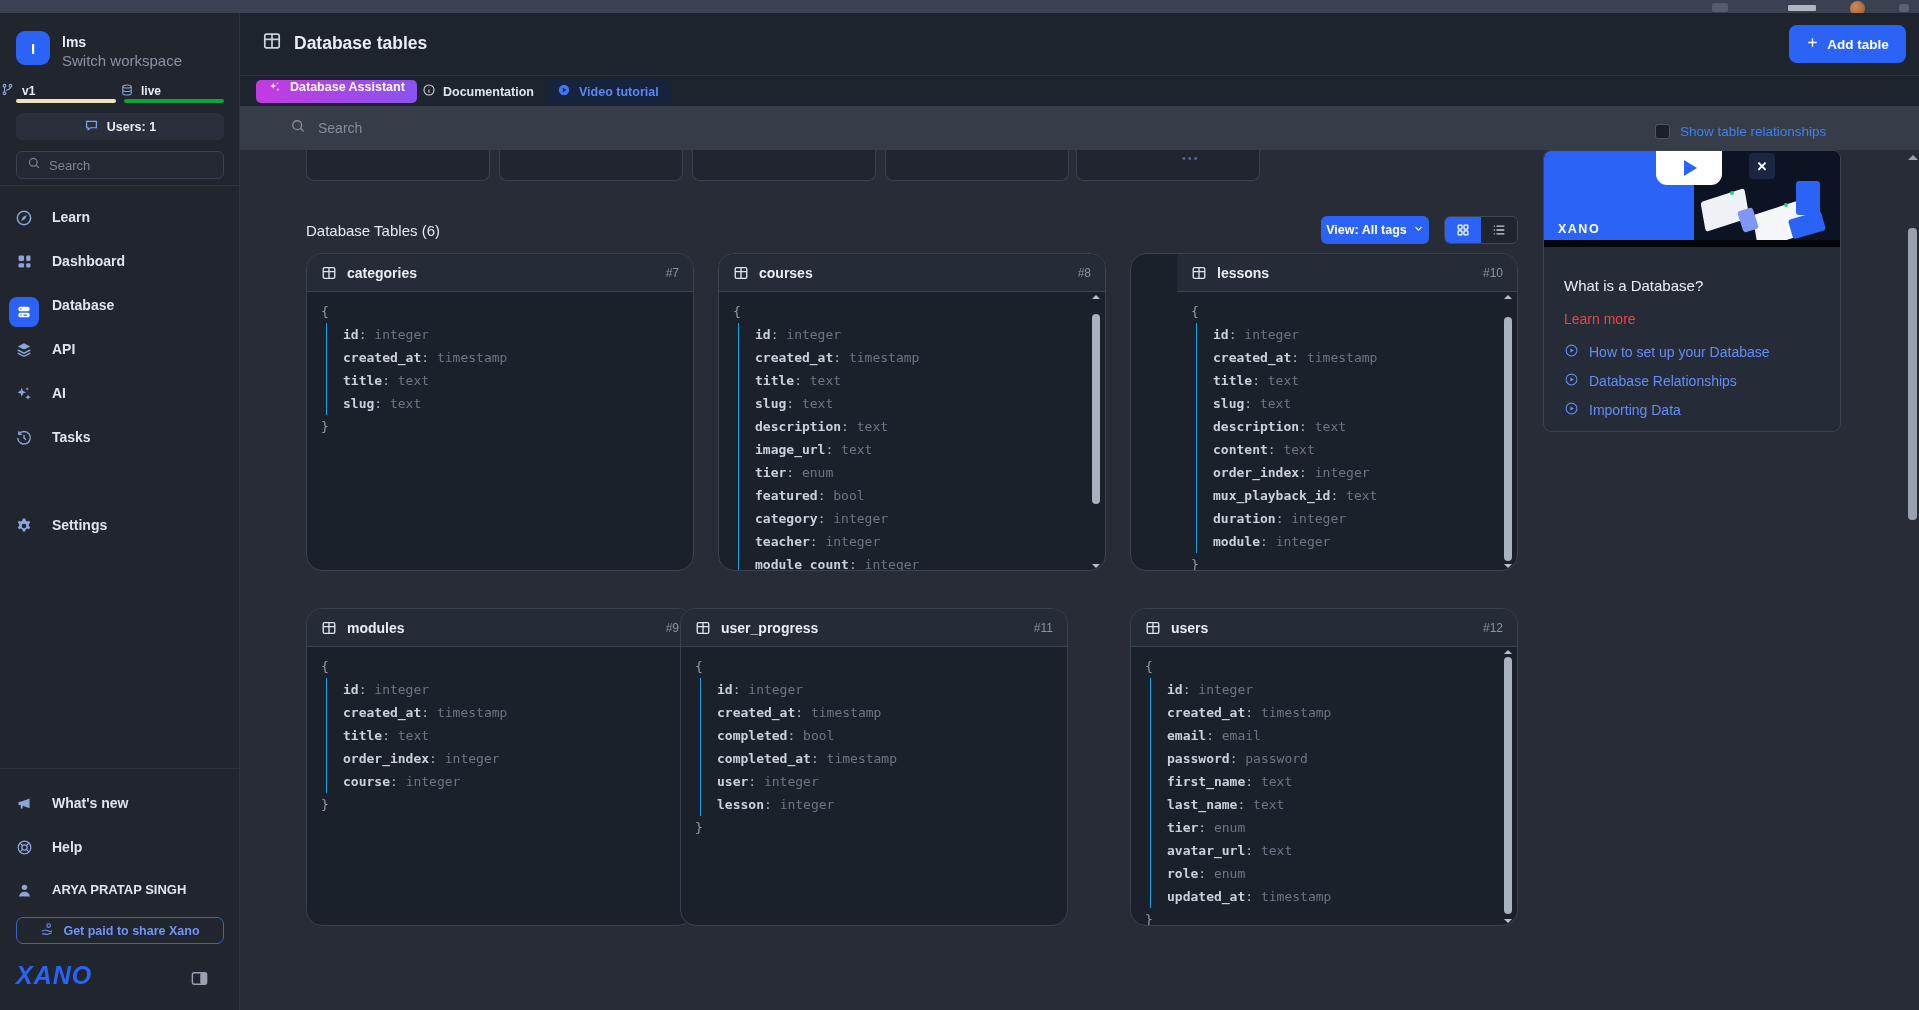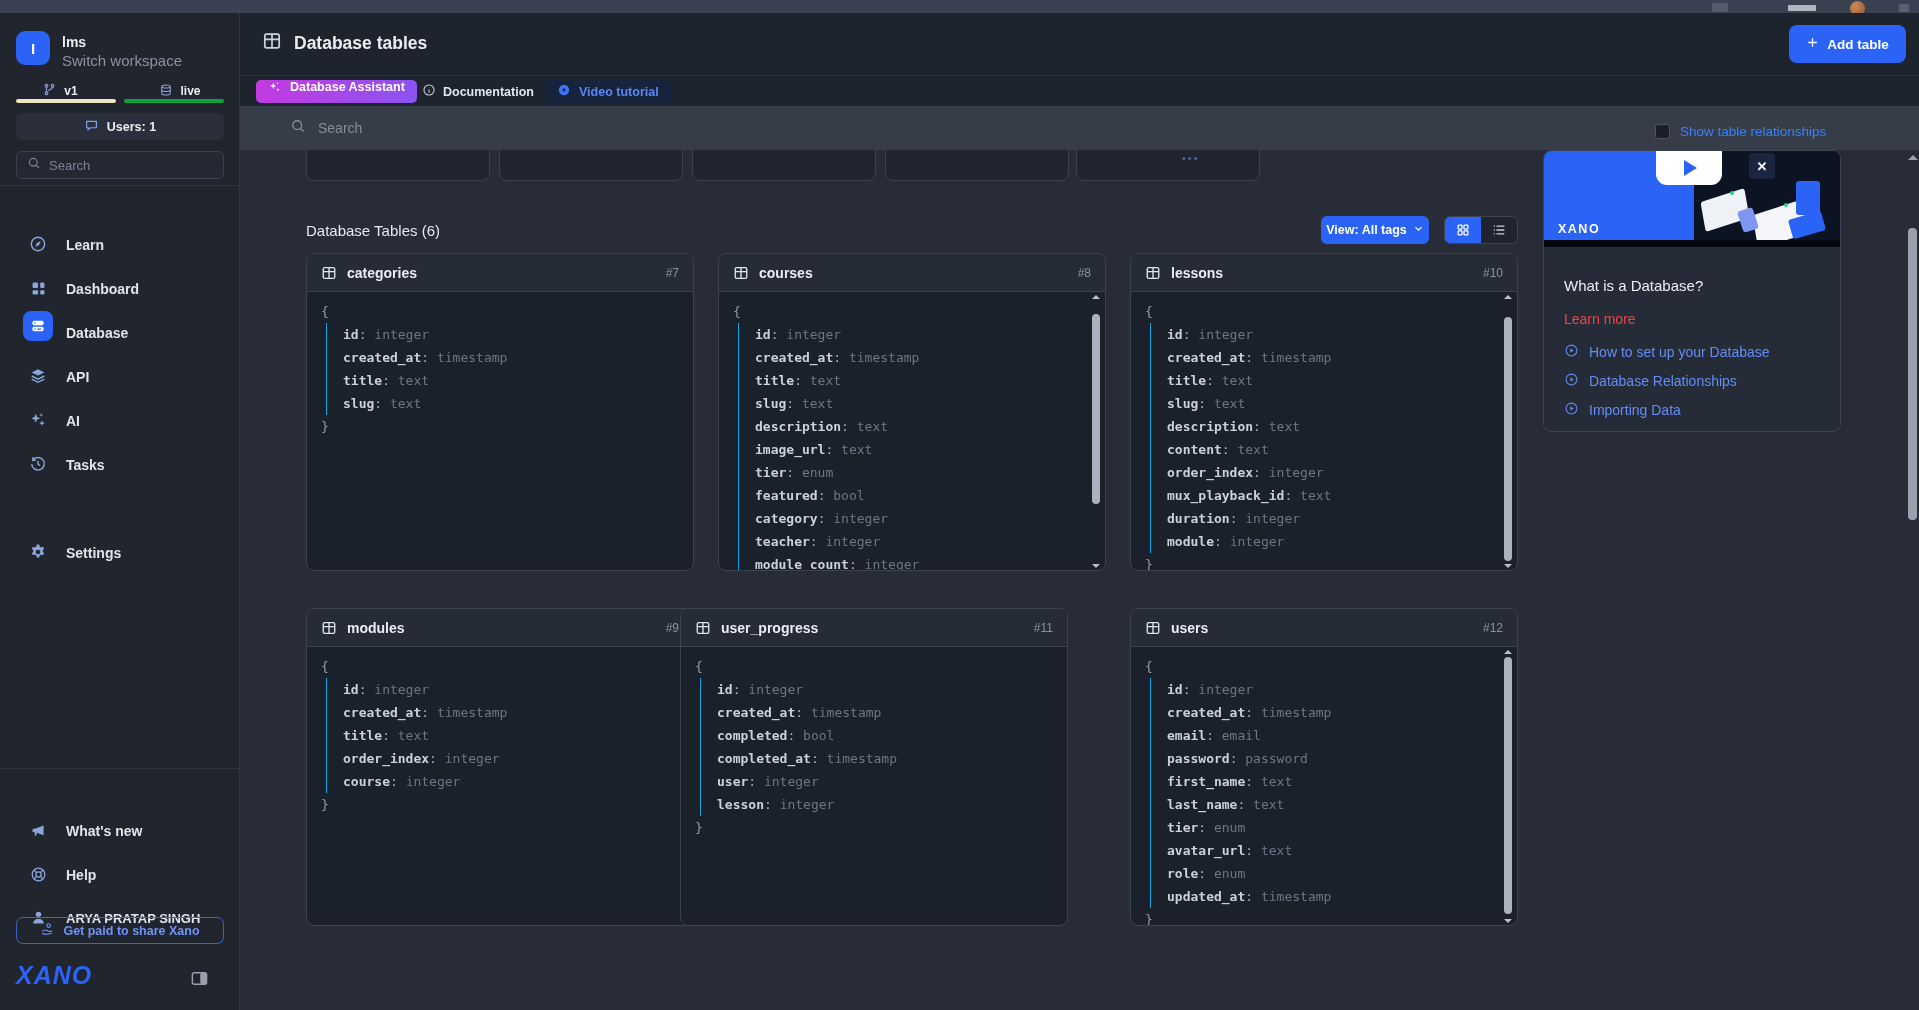--- a/index.html
+++ b/index.html
@@ -16,32 +16,32 @@
     background:radial-gradient(circle at 35% 35%, #d08a55, #8a5a3b)}
   .tb-frag3{position:absolute;left:1899px;top:4px;width:10px;height:8px;background:#596273;border-radius:2px}
 
   
   .sidebar{position:absolute;left:0;top:13px;width:240px;height:997px;background:#20252e;border-right:1px solid #2e3440}
   .ws-icon{position:absolute;left:16px;top:18px;width:34px;height:34px;border-radius:9px;background:#2b63f6;
     color:#fff;font-size:15px;font-weight:700;display:flex;align-items:center;justify-content:center}
   .ws-name{position:absolute;left:62px;top:21px;color:#e9edf4;font-size:14px;font-weight:700}
   .ws-sub{position:absolute;left:62px;top:39px;color:#8b93a2;font-size:15px}
   .env-row{position:absolute;left:0;top:68px;width:240px;height:20px;display:flex}
-  .env-half{width:50%;display:flex;align-items:center;justify-content:center;gap:7px;color:#e9edf4;font-size:12px;font-weight:700}
+  .env-half{width:50%;display:flex;align-items:center;gap:7px;color:#e9edf4;font-size:12px;font-weight:700}
   .bar{position:absolute;top:86px;height:4px;width:100px;border-radius:2px}
   .bar-v1{left:16px;background:#f1e3bd}
   .bar-live{left:124px;background:#0ea33c}
   .users-btn{position:absolute;left:16px;top:100px;width:208px;height:27px;border-radius:6px;background:#2a303b;
     display:flex;align-items:center;justify-content:center;gap:8px;color:#e9edf4;font-size:12.5px;font-weight:700}
   .sb-search{position:absolute;left:16px;top:138px;width:208px;height:28px;border-radius:6px;background:#232833;
     border:1px solid #3a4150;display:flex;align-items:center;gap:8px;padding:0 10px}
   .sb-search input{background:transparent;border:none;outline:none;color:#e9edf4;font-size:13px;width:150px;font-family:"Liberation Sans",sans-serif}
   .sb-search input::placeholder{color:#7b8494}
   .sb-divider{position:absolute;left:0;top:172px;width:240px;height:1px;background:#2e3440}
-  .nav-item{position:absolute;left:0;width:239px;height:44px;display:flex;align-items:flex-end;padding-left:22px}
+  .nav-item{position:absolute;left:0;width:239px;height:44px;display:flex;align-items:flex-start;padding-left:8px}
   .nav-ico{width:32px;min-width:32px;display:flex;align-items:center;justify-content:center}
   .nav-ico-active{width:30px;height:30px;background:#2b63f6;border-radius:8px;display:flex;align-items:center;justify-content:center}
   .nav-label{margin-left:12px;color:#dfe5ee;font-size:14px;font-weight:700}
   .sb-divider2{position:absolute;left:0;top:755px;width:240px;height:1px;background:#2e3440}
   .share-btn{position:absolute;left:16px;top:904px;width:208px;height:27px;border-radius:7px;border:1px solid #3f63c5;
     display:flex;align-items:center;justify-content:center;gap:8px;color:#6f94f7;font-size:12.5px;font-weight:600}
   .xano-logo{position:absolute;left:16px;top:948px;color:#2b63f6;font-size:25px;font-weight:800;letter-spacing:1px;font-style:italic}
   .collapse-btn{position:absolute;left:188px;top:956px;width:22px;height:18px;display:flex;align-items:center;justify-content:center}
 
   
@@ -72,21 +72,21 @@
     border-radius:0 0 8px 8px}
   .cut-dots{position:absolute;left:1182px;top:152px;color:#5b78c9;font-size:11px;letter-spacing:2px;opacity:.8}
   .section-title{position:absolute;left:306px;top:222px;color:#e4e9f1;font-size:15px;font-weight:500}
   .view-btn{position:absolute;left:1321px;top:216px;width:108px;height:28px;background:#2b63f6;border-radius:6px;
     display:flex;align-items:center;justify-content:center;gap:6px;color:#fff;font-size:12.5px;font-weight:600}
   .seg{position:absolute;left:1444px;top:216px;width:74px;height:28px;border:1px solid #3e4553;background:#1f242e;border-radius:6px;display:flex}
   .seg-grid{width:50%;height:100%;background:#2b63f6;border-radius:5px 0 0 5px;display:flex;align-items:center;justify-content:center}
   .seg-list{width:50%;height:100%;display:flex;align-items:center;justify-content:center}
 
   
-  .table-card{position:absolute;width:388px;height:318px;border:1px solid #3b4250;border-radius:8px;background:#1b212b;overflow:hidden}
+  .table-card{position:absolute;width:388px;height:318px;border:1px solid #3b4250;border-radius:16px;background:#1b212b;overflow:hidden}
   .tc-head{height:38px;background:#262c37;border-bottom:1px solid #3b4250;display:flex;align-items:center;padding:0 14px;gap:10px}
   .tc-name{color:#e9edf4;font-size:14px;font-weight:700}
   .tc-id{margin-left:auto;color:#8b93a2;font-size:12px}
   .tc-body{position:relative;height:279px;padding:8px 14px;font-family:"DejaVu Sans Mono",monospace;font-size:13px;line-height:23px;overflow:hidden}
   .brace{color:#959caa}
   .fields{margin-left:5px;border-left:1px solid #0ea5e9;padding-left:16px}
   .fline{white-space:nowrap}
   .fname{color:#c9d1dc;font-weight:700}
   .colon{color:#aab1bd}
   .ftype{color:#6d7685}
@@ -445,21 +445,21 @@
             <div class="fline" data-interactable="false"><span class="fname" data-interactable="false">teacher</span><span class="colon" data-interactable="false">:</span> <span class="ftype" data-interactable="false">integer</span></div>
             <div class="fline" data-interactable="false"><span class="fname" data-interactable="false">module_count</span><span class="colon" data-interactable="false">:</span> <span class="ftype" data-interactable="false">integer</span></div>
           </div>
           <div class="tc-sb" data-interactable="true">
             <div class="sb-up" data-interactable="true"></div>
             <div class="sb-thumb" data-interactable="true" style="top:19px;height:190px"></div>
             <div class="sb-down" data-interactable="true"></div>
           </div>
         </div>
       </div>
-      <div class="table-card" data-interactable="true" style="left: 1130px; top: 253px;">
+      <div class="table-card" data-interactable="true" style="left: 1130px; top: 253px; padding-left: 46px;">
         <div class="tc-head" data-interactable="false">
           <span data-interactable="false" style="display:flex">
             <svg width="16" viewBox="0 0 20 20" fill="none" stroke="#dfe5ee" stroke-width="1.7">
               <rect x="2.8" y="3.2" width="14.4" height="13.6" rx="1.8"></rect>
               <path d="M2.8 8.3h14.4M10 3.2v13.6"></path>
             </svg>
           </span>
           <span class="tc-name" data-interactable="false">lessons</span>
           <span class="tc-id" data-interactable="false">#10</span>
         </div>

